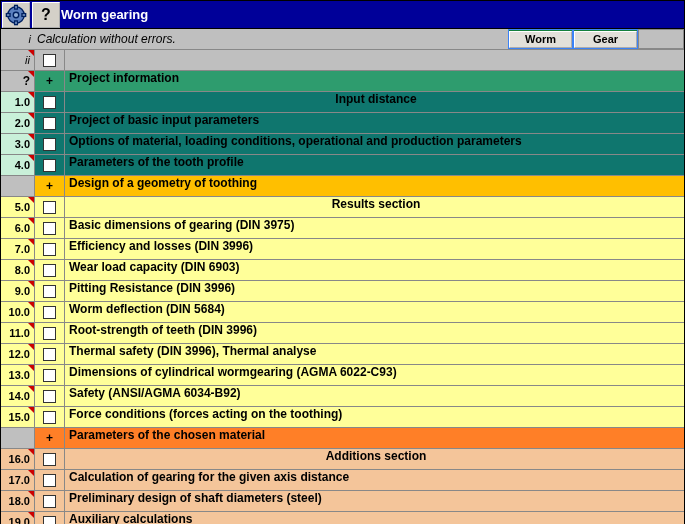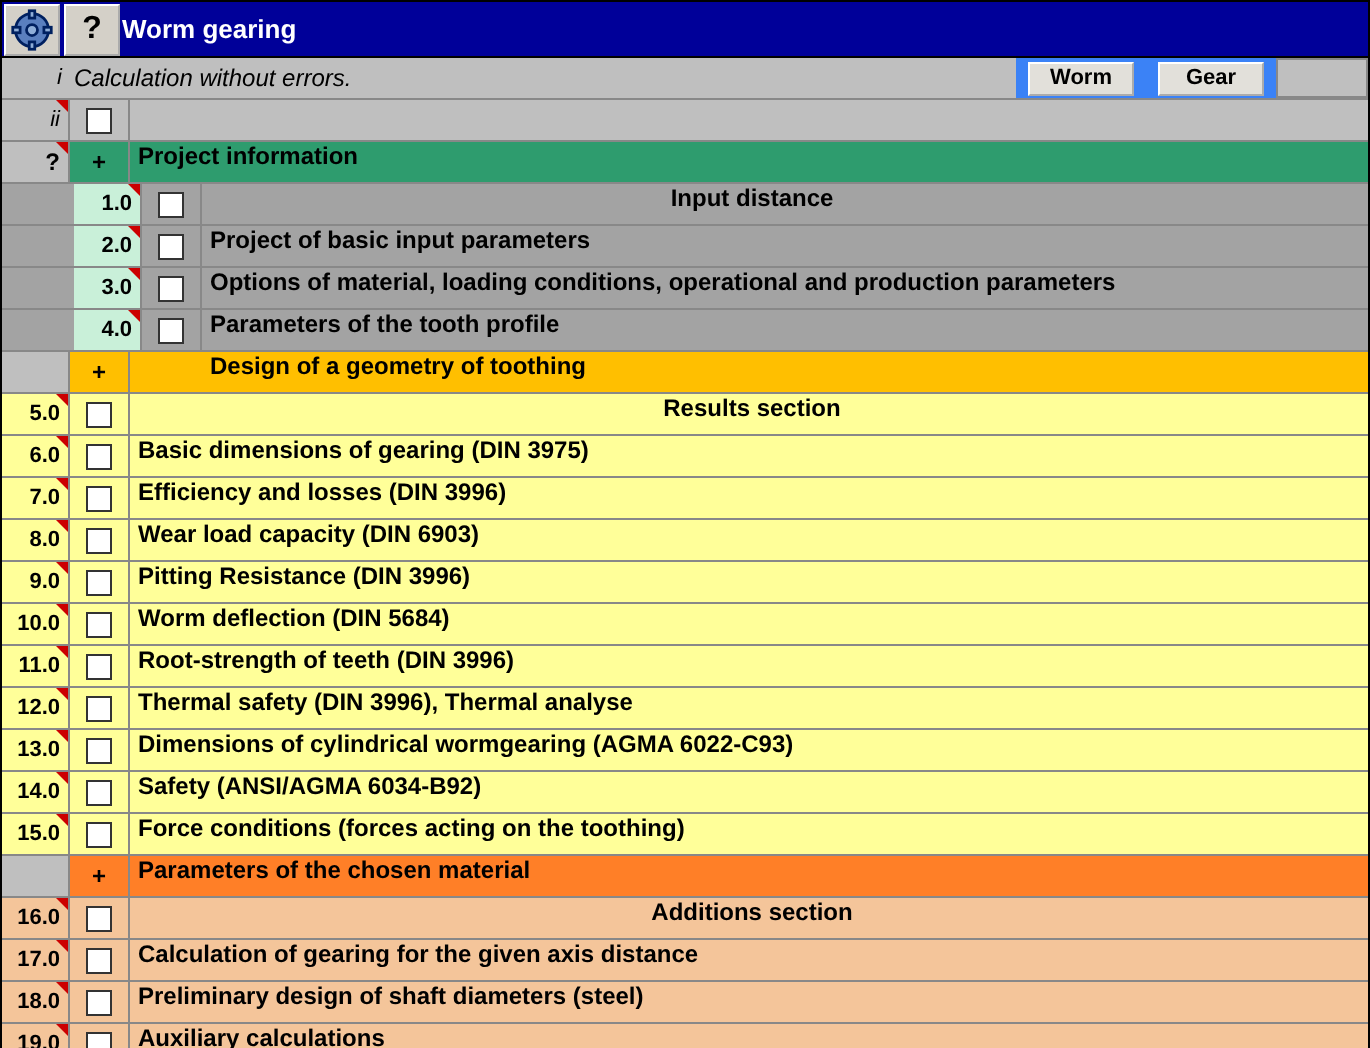--- a/index.html
+++ b/index.html
@@ -99,41 +99,41 @@
   .status-row { background: #bfbfbf; }
   .status-row .col-i { background: #bfbfbf; border-right: none; }
   .status-text {
     flex: 1;
     padding-left: 2px;
     font-style: italic;
     font-weight: normal;
     display: flex; align-items: center;
   }
   .btn-cell {
-    border: 6px solid #3b82f6;
+    border: 1px solid #3b82f6;
     width: 65px;
     display: flex; align-items:center; justify-content:center;
     background: #15803d;
   }
   .btn {
     width: 72px; height: 17px;
     border: 1px outset #fff;
     background: #e2e0da;
     font-size: 11px;
     font-weight: bold;
     text-align: center;
     line-height: 15px;
   }
   .btn-cell.empty { background:#bfbfbf; border:1px solid #888;}
   .project-row { background: #bfbfbf; }
   .project-row .col-content { background: #bfbfbf; font-weight: bold; }
   .input-sec { background: #2e9c6e; color:#fff;}
   .input-sec .col-i { background:#bfbfbf; color:#000;}
   .input-sec .col-content { color:#000; font-weight:bold; }
-  .input-item { background: #a3a3a3; padding-left: 36px; }
+  .input-item { background: #0f766e; }
   .input-item .col-i { background: #c9f0d9; }
   .results-sec { background:#ffbf00; }
   .results-sec .col-i { background:#bfbfbf; }
   .result-item { background:#ffff99; }
   .result-item .col-i { background:#ffff99; }
   .additions-sec { background:#ff7f27; }
   .additions-sec .col-i { background:#bfbfbf; }
   .addition-item { background:#f4c59a; }
   .addition-item .col-i { background:#f4c59a; }
   .section-head .col-exp { background: inherit; }

